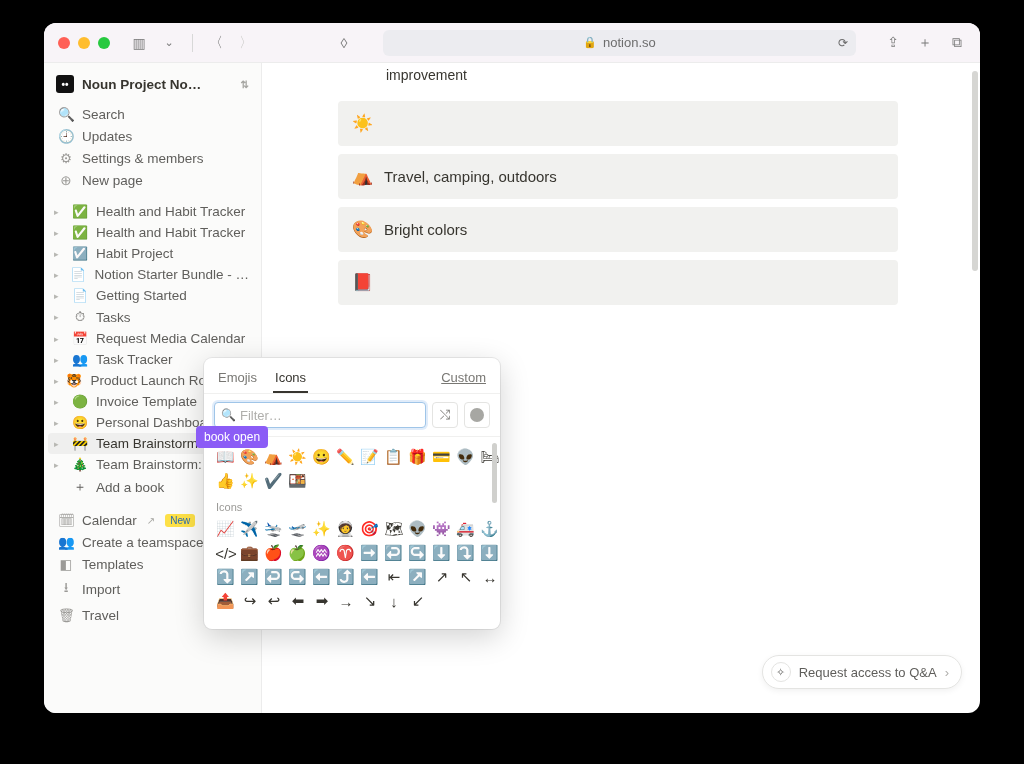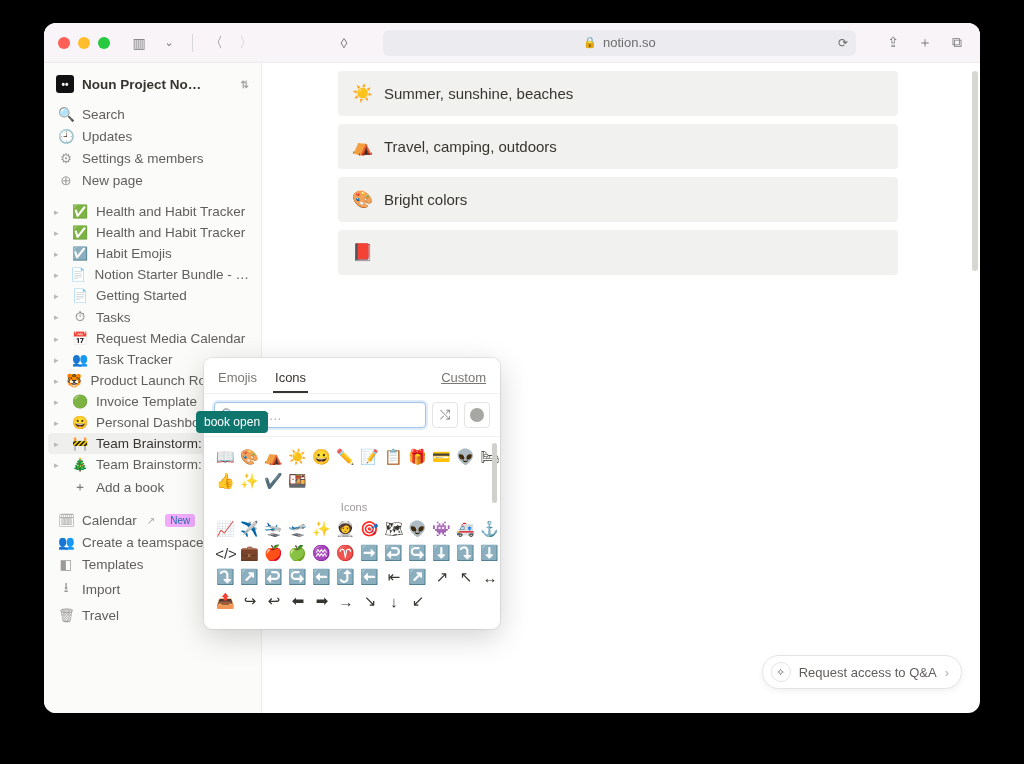--- a/index.html
+++ b/index.html
@@ -84,21 +84,21 @@
     cursor:default;
   }
   .page-item { padding-left:6px; }
   .page-item .disc { width:10px; color:#b7b7b2; font-size:9px; visibility:hidden;}
   .page-item.has-disc .disc { visibility:visible;}
   .page-item .pico { width:16px; text-align:center; font-size:13px;}
   .page-item.active { background:#efefee; color:#37352f; font-weight:500;}
   .nav-item .nico { width:16px; text-align:center; color:#9b9a97;}
   .section-gap { height:10px; }
   .badge-new {
-    font-size:10px; background:#f0abfc; color:#2b6cb0;
+    font-size:10px; background:#fde047; color:#2b6cb0;
     padding:1px 5px; border-radius:3px; margin-left:2px;
   }
   .ext-arrow { font-size:10px; color:#a5a5a1; margin-left:2px;}
 
   
   .main {
     flex:1; overflow:auto; position:relative;
     padding: 0 0 40px 0;
   }
   .content {
@@ -128,21 +128,21 @@
 
   
   .popover {
     position:absolute;
     left: 160px; top: 295px;
     width: 296px;
     background:#fff;
     border-radius:8px;
     box-shadow: 0 8px 30px rgba(0,0,0,0.18), 0 0 0 1px #ececec;
     z-index: 50;
-    display:flex; flex-direction:column;text-align:center;
+    display:flex; flex-direction:column;
   }
   .pop-tabs {
     display:flex; gap:14px; padding:8px 12px 0 12px;
     font-size:13px;
   }
   .pop-tab { padding:4px 2px 6px 2px; color:#787773; }
   .pop-tab.active { color:#37352f; border-bottom:2px solid #37352f; font-weight:500;}
   .pop-tab:last-child { margin-left:auto;text-decoration:underline;}
   .pop-search-row {
     display:flex; gap:6px; padding:8px 10px; align-items:center;
@@ -181,22 +181,22 @@
     font-size:15px; color:#37352f;
     border-radius:3px;
   }
   .label { font-size:11px; color:#9b9a97; margin:2px 0 6px 0;}
   .pop-scroll {
     position:absolute; right:3px; top:6px; width:5px; height:60px;
     background:#d0d0cd; border-radius:3px;
   }
   .tooltip {
     position:absolute;
-    left:152px; top:348px;
-    background:#0f766e; color:#fff;
+    left:152px; top:363px;
+    background:#8b5cf6; color:#fff;
     font-size:12px; padding:4px 8px; border-radius:4px;
     z-index:60;
   }
 
   
   .qa-pill {
     position:absolute;
     right:18px; bottom:24px;
     background:#fff; border:1px solid #e4e4e2;
     border-radius:20px;
@@ -277,21 +277,21 @@
             <span>Health and Habit Tracker</span>
           </div>
           <div class="page-item has-disc">
             <span class="disc">▸</span>
             <span class="pico">✅</span>
             <span>Health and Habit Tracker</span>
           </div>
           <div class="page-item has-disc">
             <span class="disc">▸</span>
             <span class="pico">☑️</span>
-            <span>Habit Emojis</span>
+            <span>Habit Project</span>
           </div>
           <div class="page-item has-disc">
             <span class="disc">▸</span>
             <span class="pico">📄</span>
             <span>Notion Starter Bundle - …</span>
           </div>
           <div class="page-item has-disc">
             <span class="disc">▸</span>
             <span class="pico">📄</span>
             <span>Getting Started</span>
@@ -364,24 +364,24 @@
         </div>
       <div class="nav-item">
           <span class="nico">🗑</span>
           <span>Travel</span>
         </div>
     </div>
 
     <div class="main">
       <div class="main-scroll"></div>
       <div class="content">
+        <div class="fragment">improvement</div>
         <div id="callouts">
             <div class="callout">
               <span class="cico">☀️</span>
-              <span>Summer, sunshine, beaches</span>
             </div>
             <div class="callout">
               <span class="cico">⛺</span>
               <span>Travel, camping, outdoors</span>
             </div>
             <div class="callout">
               <span class="cico">🎨</span>
               <span>Bright colors</span>
             </div>
             <div class="callout">

